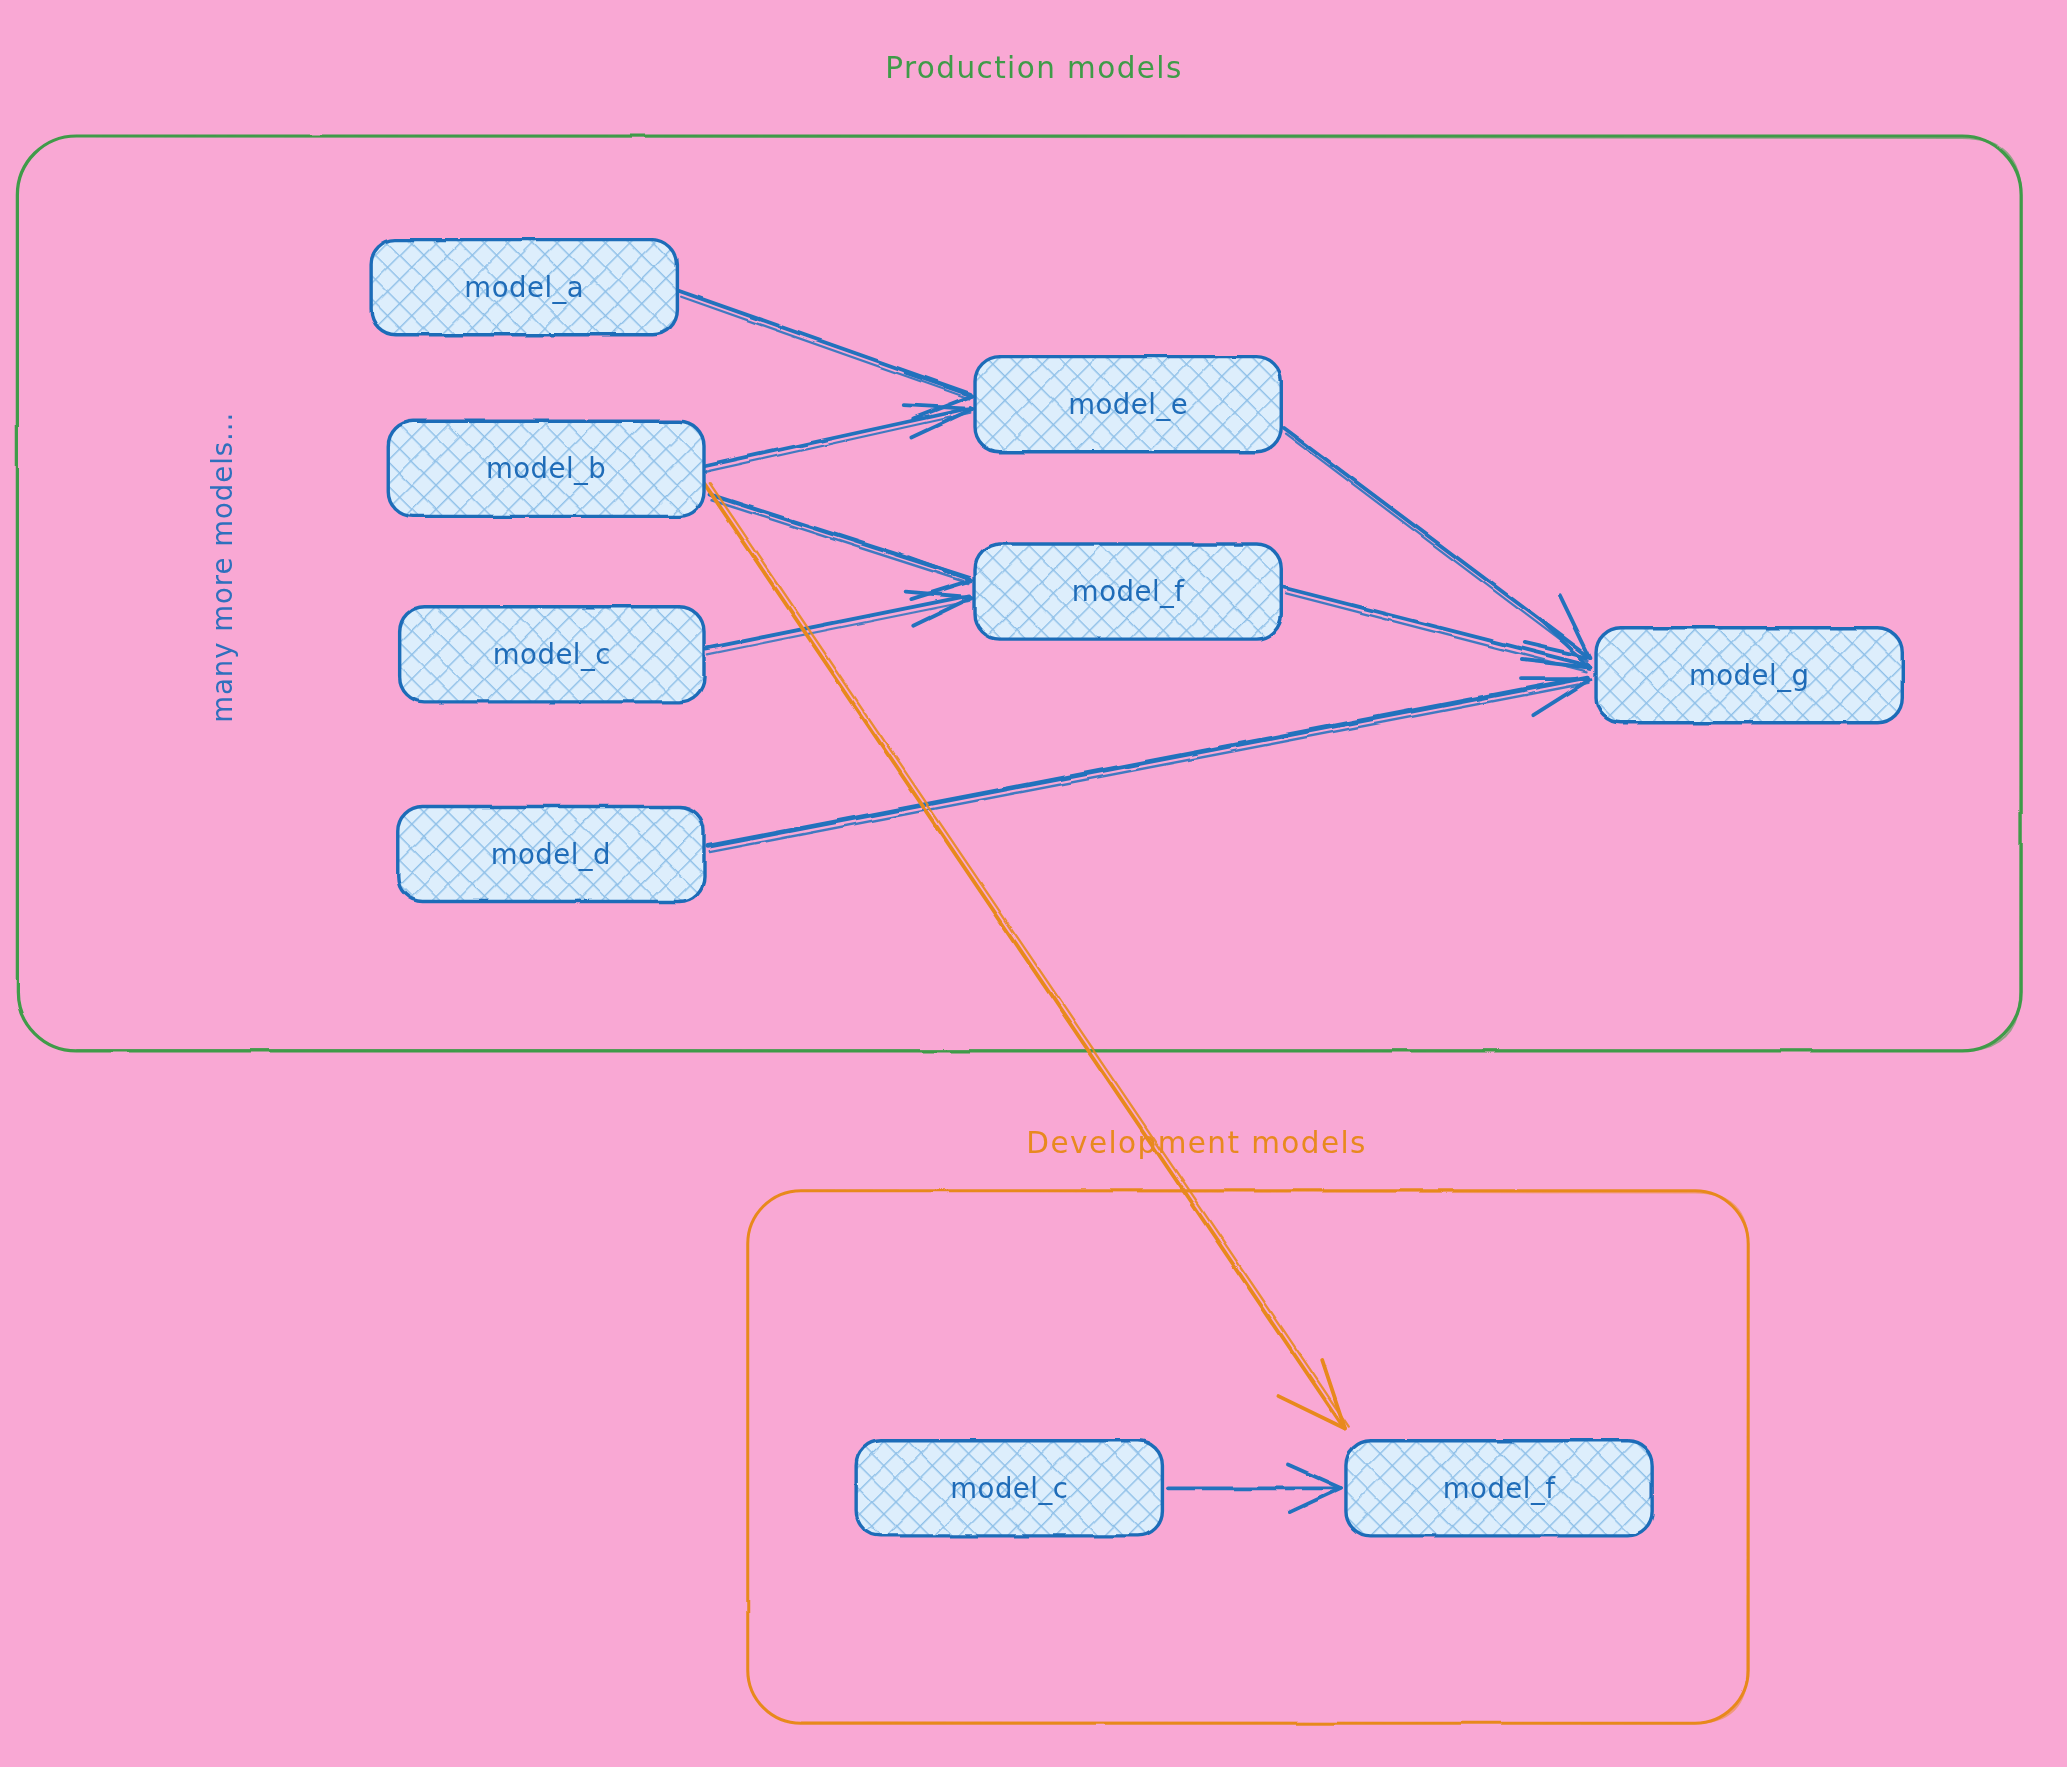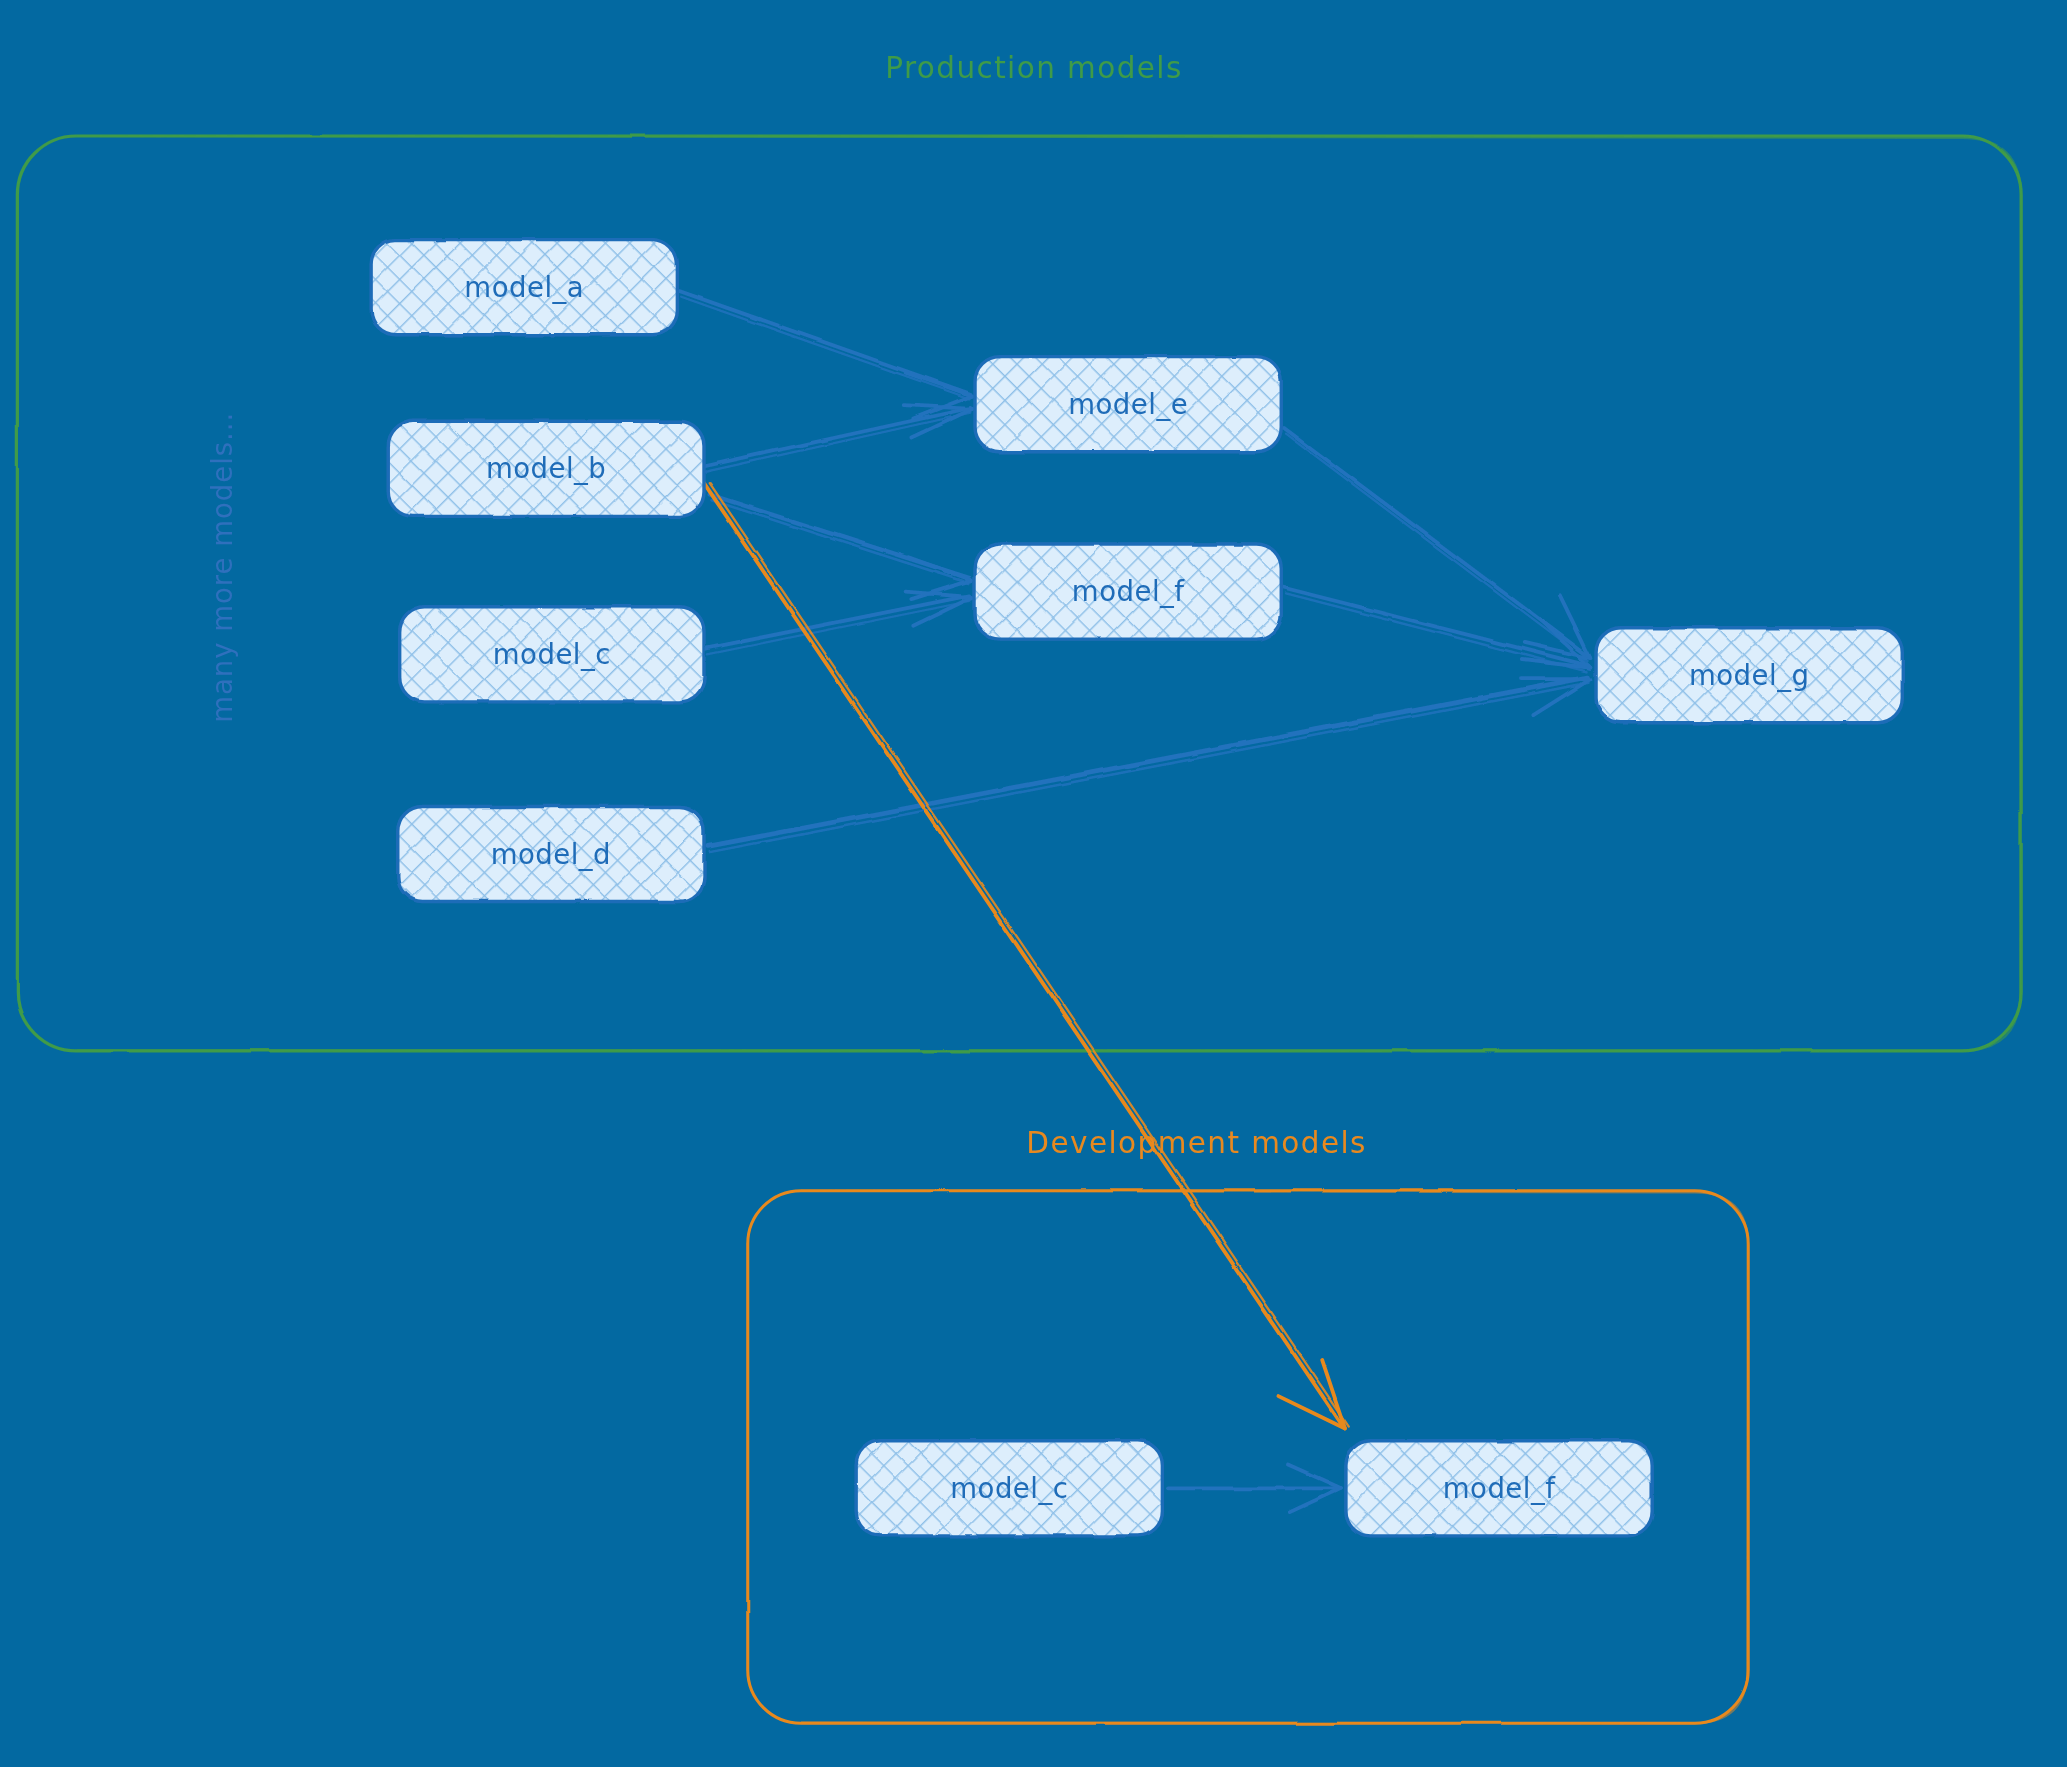--- a/index.html
+++ b/index.html
@@ -7,21 +7,21 @@
     padding: 0;
     background: #ffffff;
   }
   body {
     font-family: "DejaVu Sans", sans-serif;
   }
   #canvas {
     position: relative;
     width: 2068px;
     height: 1767px;
-    background: #0369a1;
+    background: #f9a8d4;
     overflow: hidden;
   }
   #svg-root {
     position: absolute;
     top: 0;
     left: 0;
     width: 2068px;
     height: 1767px;
   }
   .group-title {

